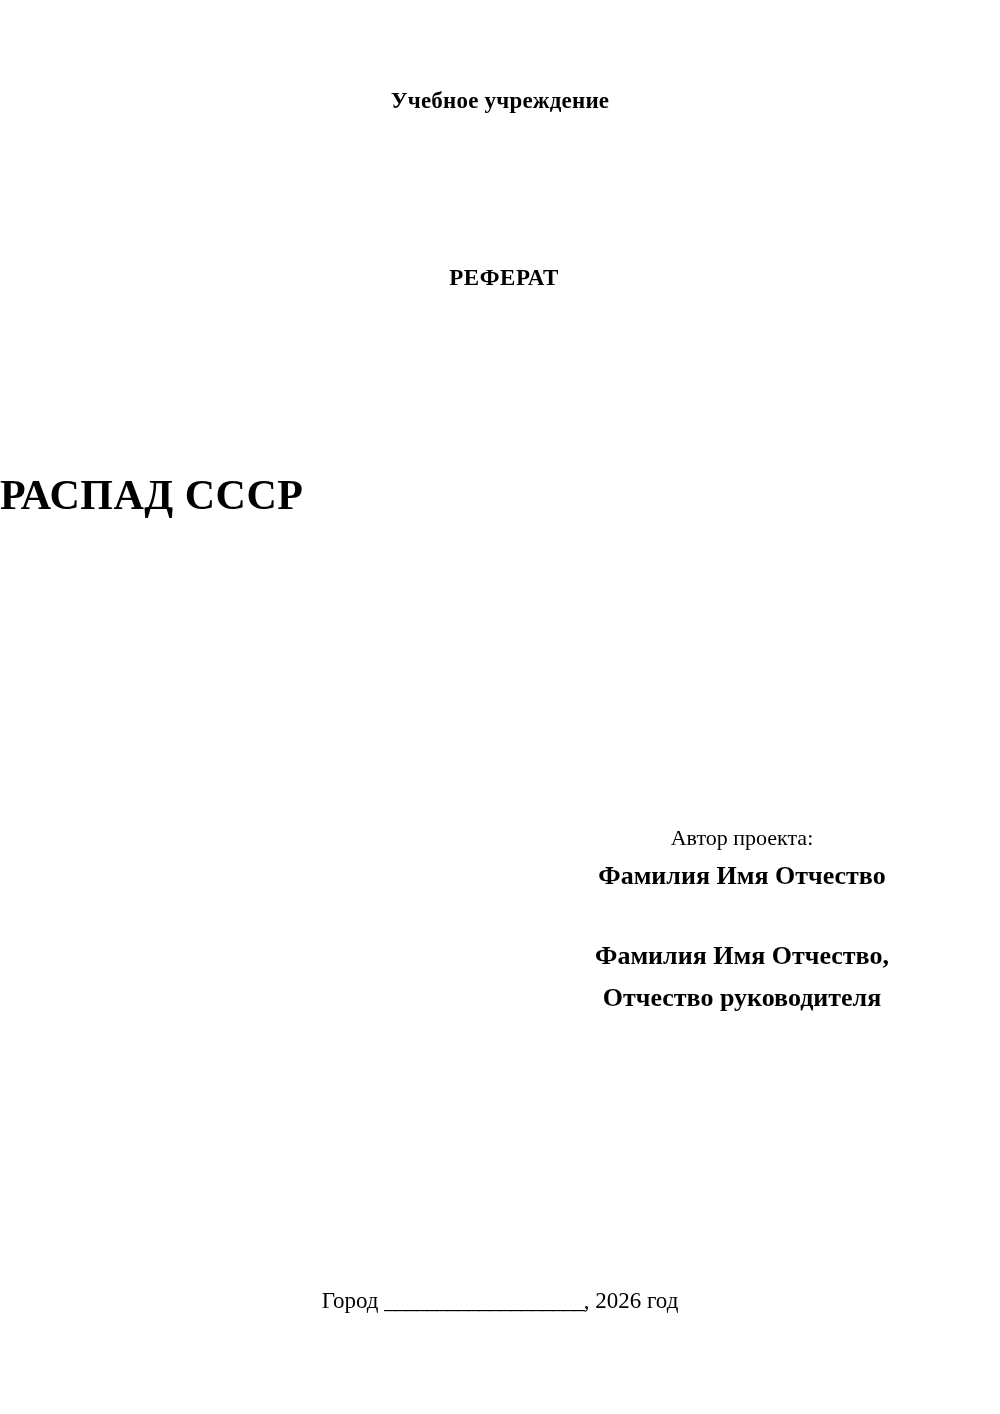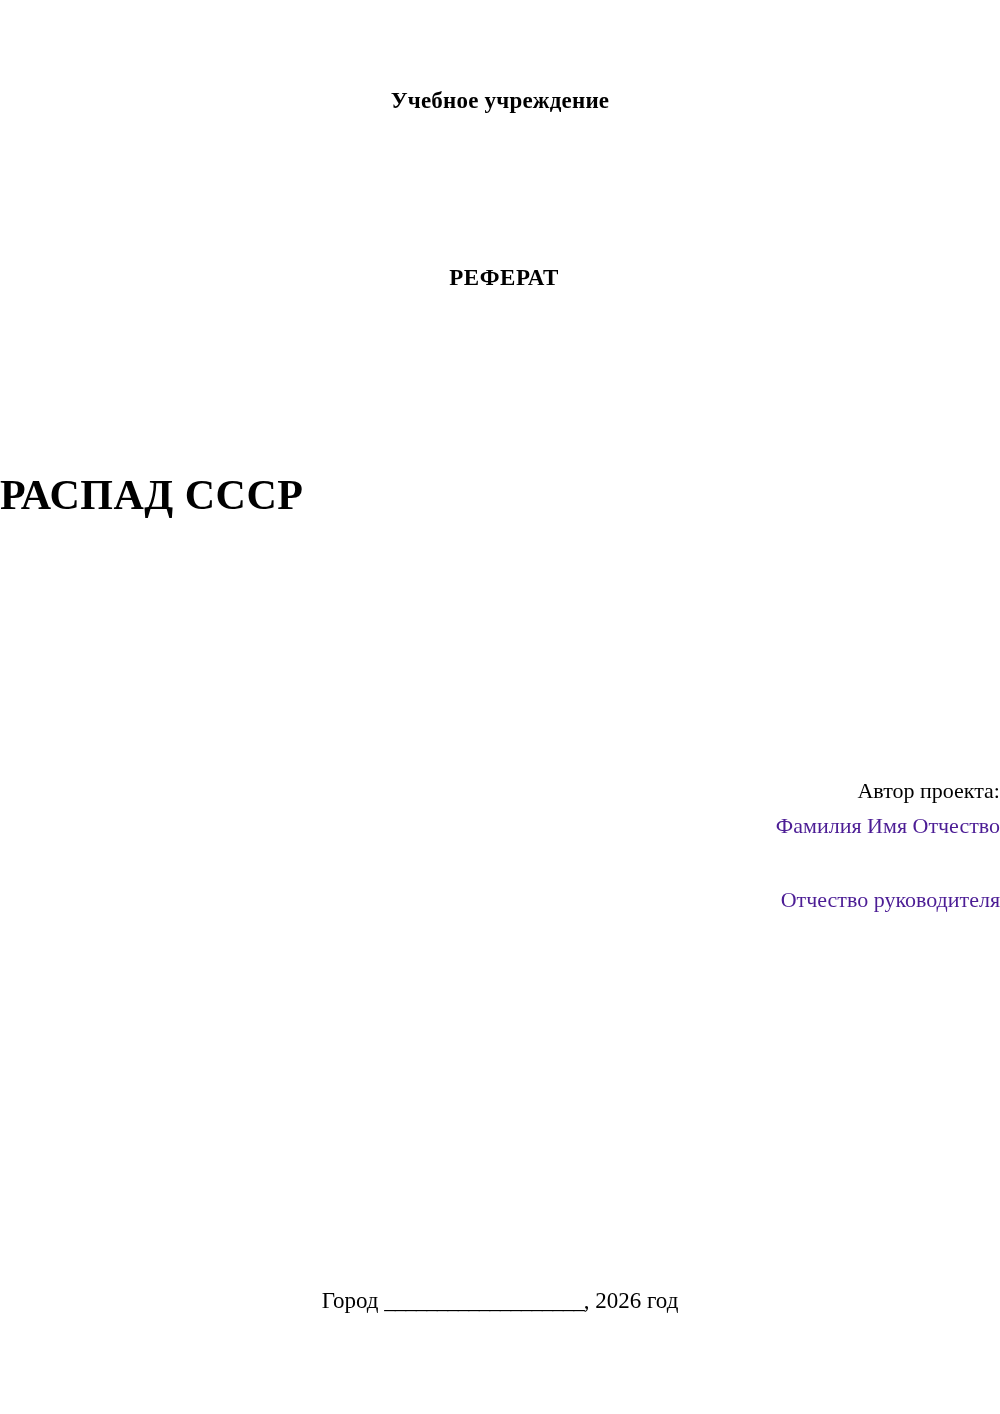--- a/index.html
+++ b/index.html
@@ -47,39 +47,38 @@
     top: 443px;
     left: 0;
     width: 1000px;
     text-align: left;
     font-size: 42px;
     font-weight: 700;
     letter-spacing: 0.5px;
   }
   .credits {
     position: absolute;
-    top: 773px;
+    top: 820px;
     left: 532px;
     width: 420px;
-    text-align: right;
-    margin-left: 48px;
+    text-align: center;
   }
   .credit-block {
     margin-bottom: 38px;
   }
   .credit-label {
     font-size: 22px;
     font-weight: 400;
     color: #000000;
     line-height: 1.6;
   }
   .credit-value {
-    font-size: 22px;
-    font-weight: 400;
-    color: #4c1d95;
+    font-size: 26px;
+    font-weight: 700;
+    color: #000000;
     line-height: 1.62;
   }
   .footer {
     position: absolute;
     top: 1288px;
     left: 0;
     width: 1000px;
     text-align: center;
     font-size: 23px;
   }
@@ -99,20 +98,21 @@
   <h1 class="doc-title">РАСПАД СССР</h1>
 
   <div class="credits">
 
     <div class="credit-block">
       <div class="credit-label">Автор проекта:</div>
       <div class="credit-value">Фамилия Имя Отчество</div>
     </div>
 
     <div class="credit-block">
+      <div class="credit-value">Фамилия Имя Отчество,</div>
       <div class="credit-value">Отчество руководителя</div>
     </div>
 
   </div>
 
   <div class="footer">
     <span>Город</span><span>&nbsp;</span><span class="blank-line">___________________</span><span>, 2026 год</span>
   </div>
 
 </div>

